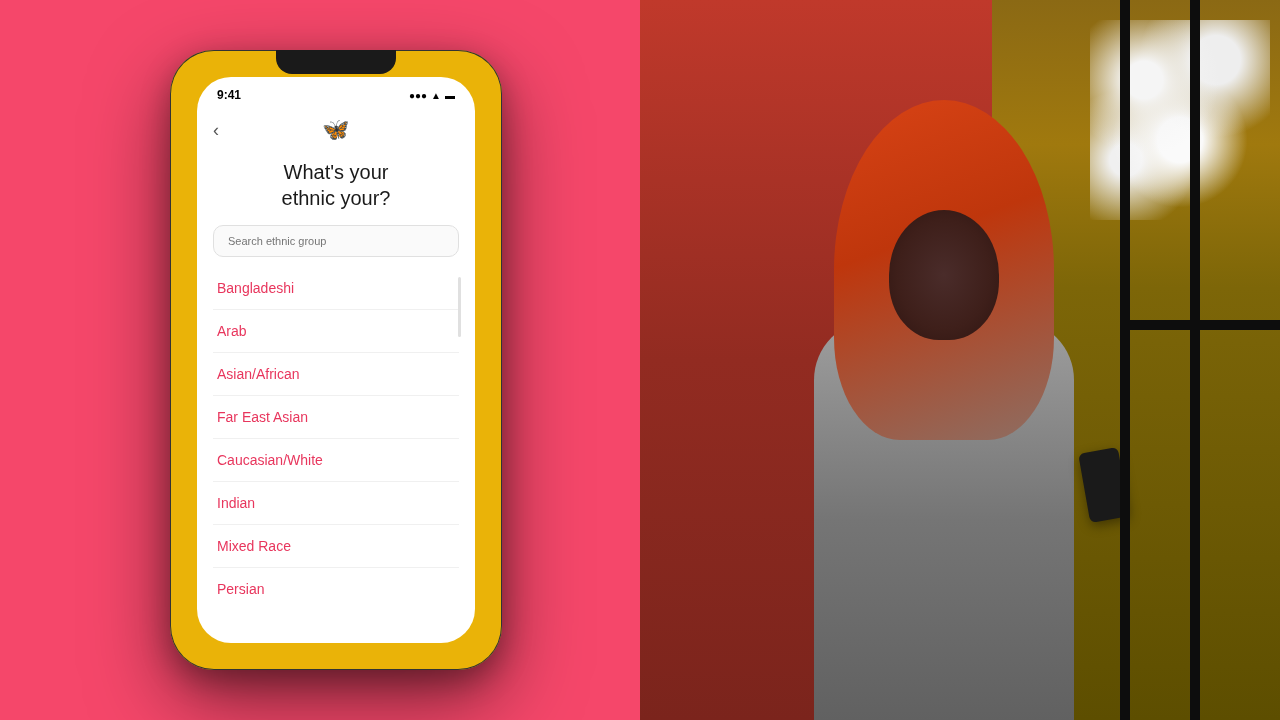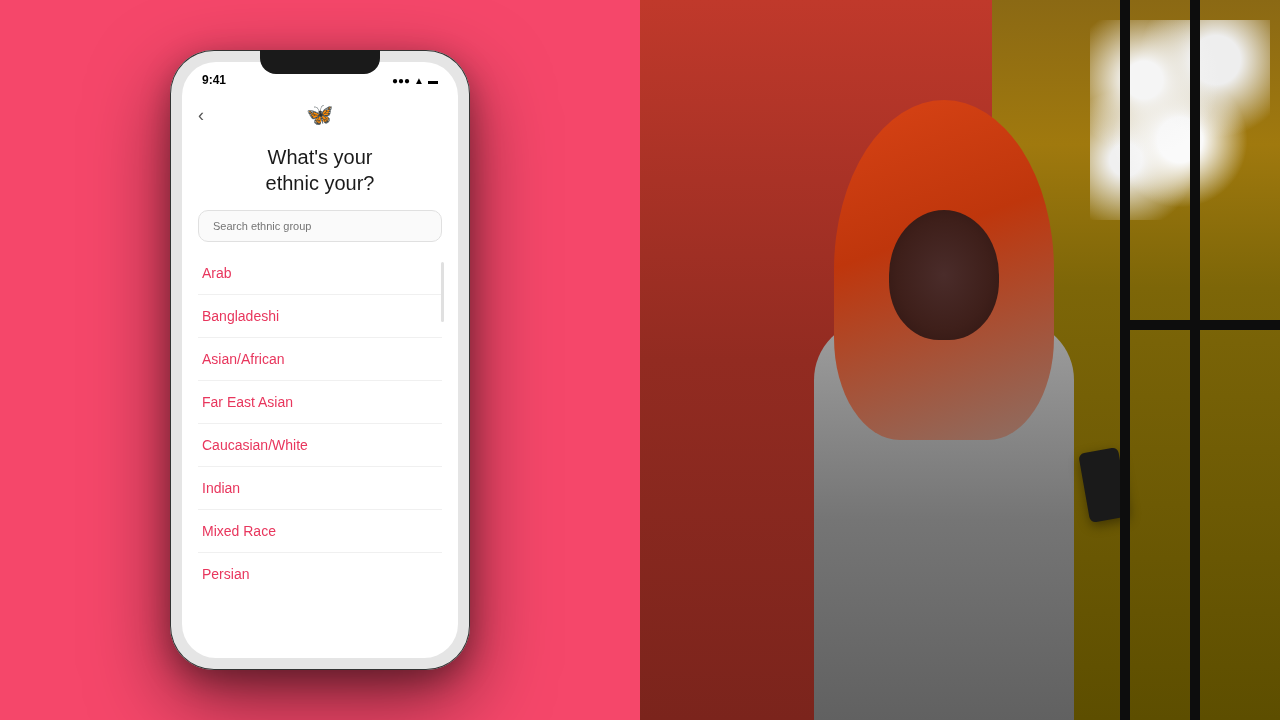--- a/index.html
+++ b/index.html
@@ -40,25 +40,25 @@
     }
 
     
     .phone-wrapper {
       position: relative;
       width: 300px;
       height: 620px;
     }
 
     .phone-frame {
-      width: 300px;
+      width: 332px;
       height: 620px;
-      background: #e5e5e5;
+      background: #eab308;
       border-radius: 44px;
-      padding: 12px;
+      padding: 27px;
       box-shadow: 
         0 30px 80px rgba(0,0,0,0.5),
         0 10px 30px rgba(0,0,0,0.3),
         inset 0 0 0 1px #333;
       position: relative;
     }
 
     .phone-screen {
       width: 100%;
       height: 100%;
@@ -353,22 +353,22 @@
               <span>What's your</span><br>
               <span>ethnic your?</span>
             </h1>
           </div>
 
           <div class="search-container">
             <input type="text" class="search-input" placeholder="Search ethnic group" style="">
           </div>
 
           <ul class="ethnic-list">
-          <li class="ethnic-list-item"><span>Arab</span></li>
-              <li class="ethnic-list-item"><span>Bangladeshi</span></li>
+          <li class="ethnic-list-item"><span>Bangladeshi</span></li>
+              <li class="ethnic-list-item"><span>Arab</span></li>
               <li class="ethnic-list-item"><span>Asian/African</span></li>
               <li class="ethnic-list-item"><span>Far East Asian</span></li>
               <li class="ethnic-list-item"><span>Caucasian/White</span></li>
               <li class="ethnic-list-item"><span>Indian</span></li>
               <li class="ethnic-list-item"><span>Mixed Race</span></li>
               <li class="ethnic-list-item"><span>Persian</span></li>
             </ul>
 
         </div>
 

